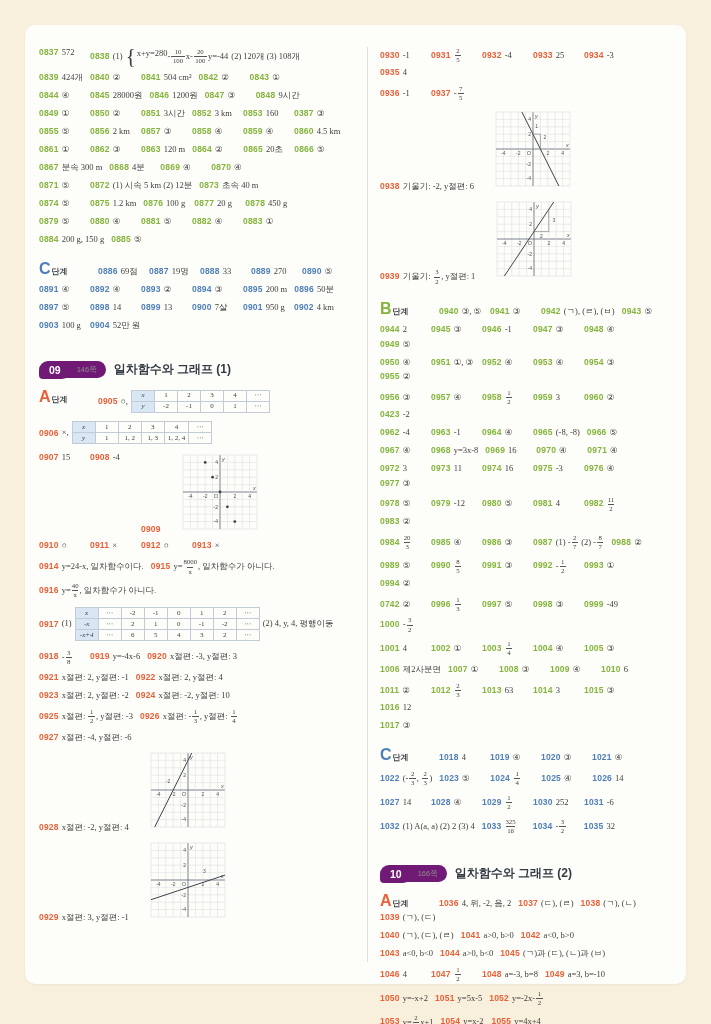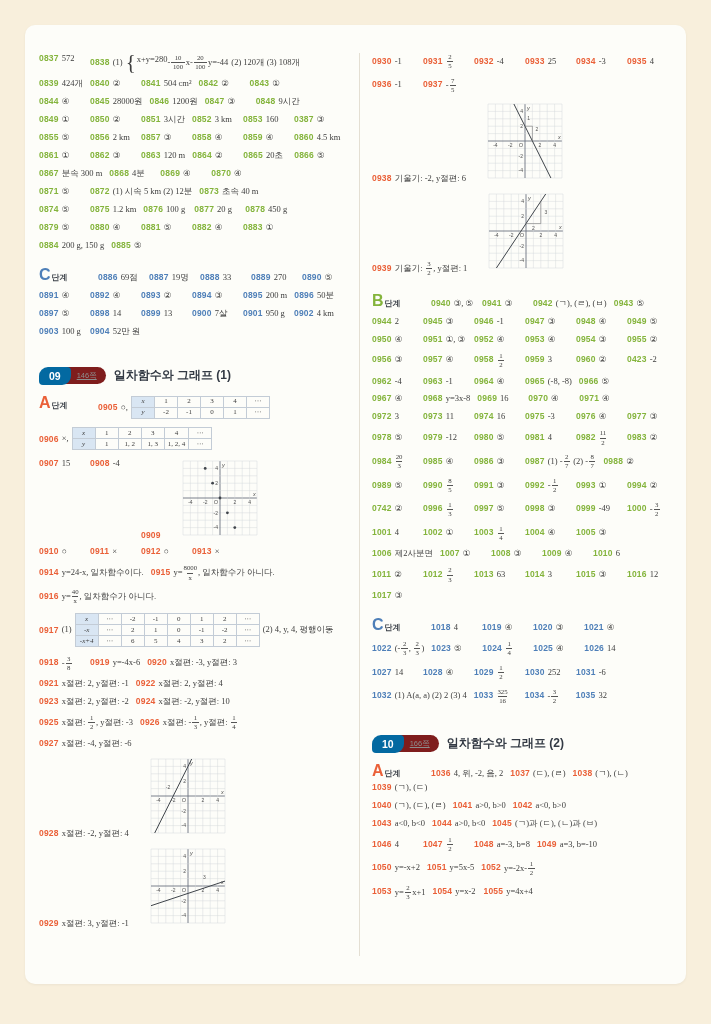--- a/index.html
+++ b/index.html
@@ -1,20 +1,20 @@
 <!DOCTYPE html>
 <html><head>
 <meta charset="utf-8">
 <style>
   html,body{margin:0;padding:0;}
   body{width:711px;height:1024px;background:#f8efdc;position:relative;overflow:hidden;
        font-family:"Liberation Sans","DejaVu Sans",sans-serif;}
   .card{position:absolute;left:25px;top:25px;width:661px;height:959px;background:#fdfdf9;
-        border-radius:10px;box-shadow:0 1px 3px rgba(0,0,0,.05);padding:28px 14px;box-sizing:border-box;
-        display:flex;}
+        border-radius:10px;box-shadow:0 1px 3px rgba(0,0,0,.05);padding:22px 14px;box-sizing:border-box;
+        display:flex;gap:8px;}
   .col{box-sizing:border-box;}
   .col-left{width:320px;padding-right:8px;}
   .col-right{flex:1;border-left:1px solid #e4dfd3;padding-left:12px;}
   .row{display:flex;flex-wrap:wrap;align-items:baseline;column-gap:7px;row-gap:3px;margin-bottom:6.5px;}
   .row.tallrow{align-items:flex-start;}
   .item{display:inline-flex;align-items:baseline;gap:3px;min-width:44px;}
   .item.tall{align-items:center;}
   .n{font-weight:700;font-size:8.5px;letter-spacing:.2px;}
   .c-green{color:#84b43c}.c-blue{color:#4e7fb8}.c-orange{color:#ea6038}
   .a{font-family:"Liberation Serif","DejaVu Serif",serif;font-size:8.5px;color:#3d3d3d;line-height:1.35;}
@@ -26,24 +26,24 @@
   .lines{display:inline-flex;flex-direction:row;row-gap:1px;margin-left:1px;}
   .lines>span{font-family:"Liberation Serif",serif;font-size:8.5px;color:#3d3d3d;}
   .tbl{border-collapse:collapse;margin:1px 0;}
   .tbl td{border:1px solid #c3ccd6;font-family:"Liberation Serif",serif;font-size:7px;color:#3d3d3d;
           text-align:center;min-width:16px;height:10px;padding:0 3px;line-height:1;}
   .tbl td.hd{background:#d9e6f3;font-style:italic;}
   .stageLb{min-width:52px;display:inline-flex;align-items:baseline;gap:1px;}
   .stageLetter{font-weight:700;font-size:16px;line-height:1;}
   .stx{font-size:8px;color:#3b4048;font-weight:700;}
   .sect{display:flex;align-items:center;margin:14px 0 10px;}
-  .snum{font-weight:700;font-size:10.5px;color:#fff;background:#0369a1;padding:3px 10px;
+  .snum{font-weight:700;font-size:10.5px;color:#fff;background:#701a75;padding:3px 10px;
         border-radius:9px 4px 9px 4px;position:relative;z-index:1;}
-  .spage{font-size:7.5px;color:#8d8d8d;background:#7f1d1d;padding:3.5px 9px 3.5px 13px;
-         border-radius:0 9px 9px 0;margin-left:-7px;text-decoration:underline;}
+  .spage{font-size:7.5px;color:#8d8d8d;background:#701a75;padding:3.5px 9px 3.5px 13px;
+         border-radius:0 9px 9px 0;margin-left:-7px;}
   .stitle{font-weight:700;font-size:12px;color:#333a44;margin-left:8px;}
   .gwrap svg{margin-left:16px;}
   .blockgap{height:9px;}
 </style>
 </head>
 <body>
 
 <div class="card">
   <div class="col col-left" id="col-left">
       <div class="row tallrow">

